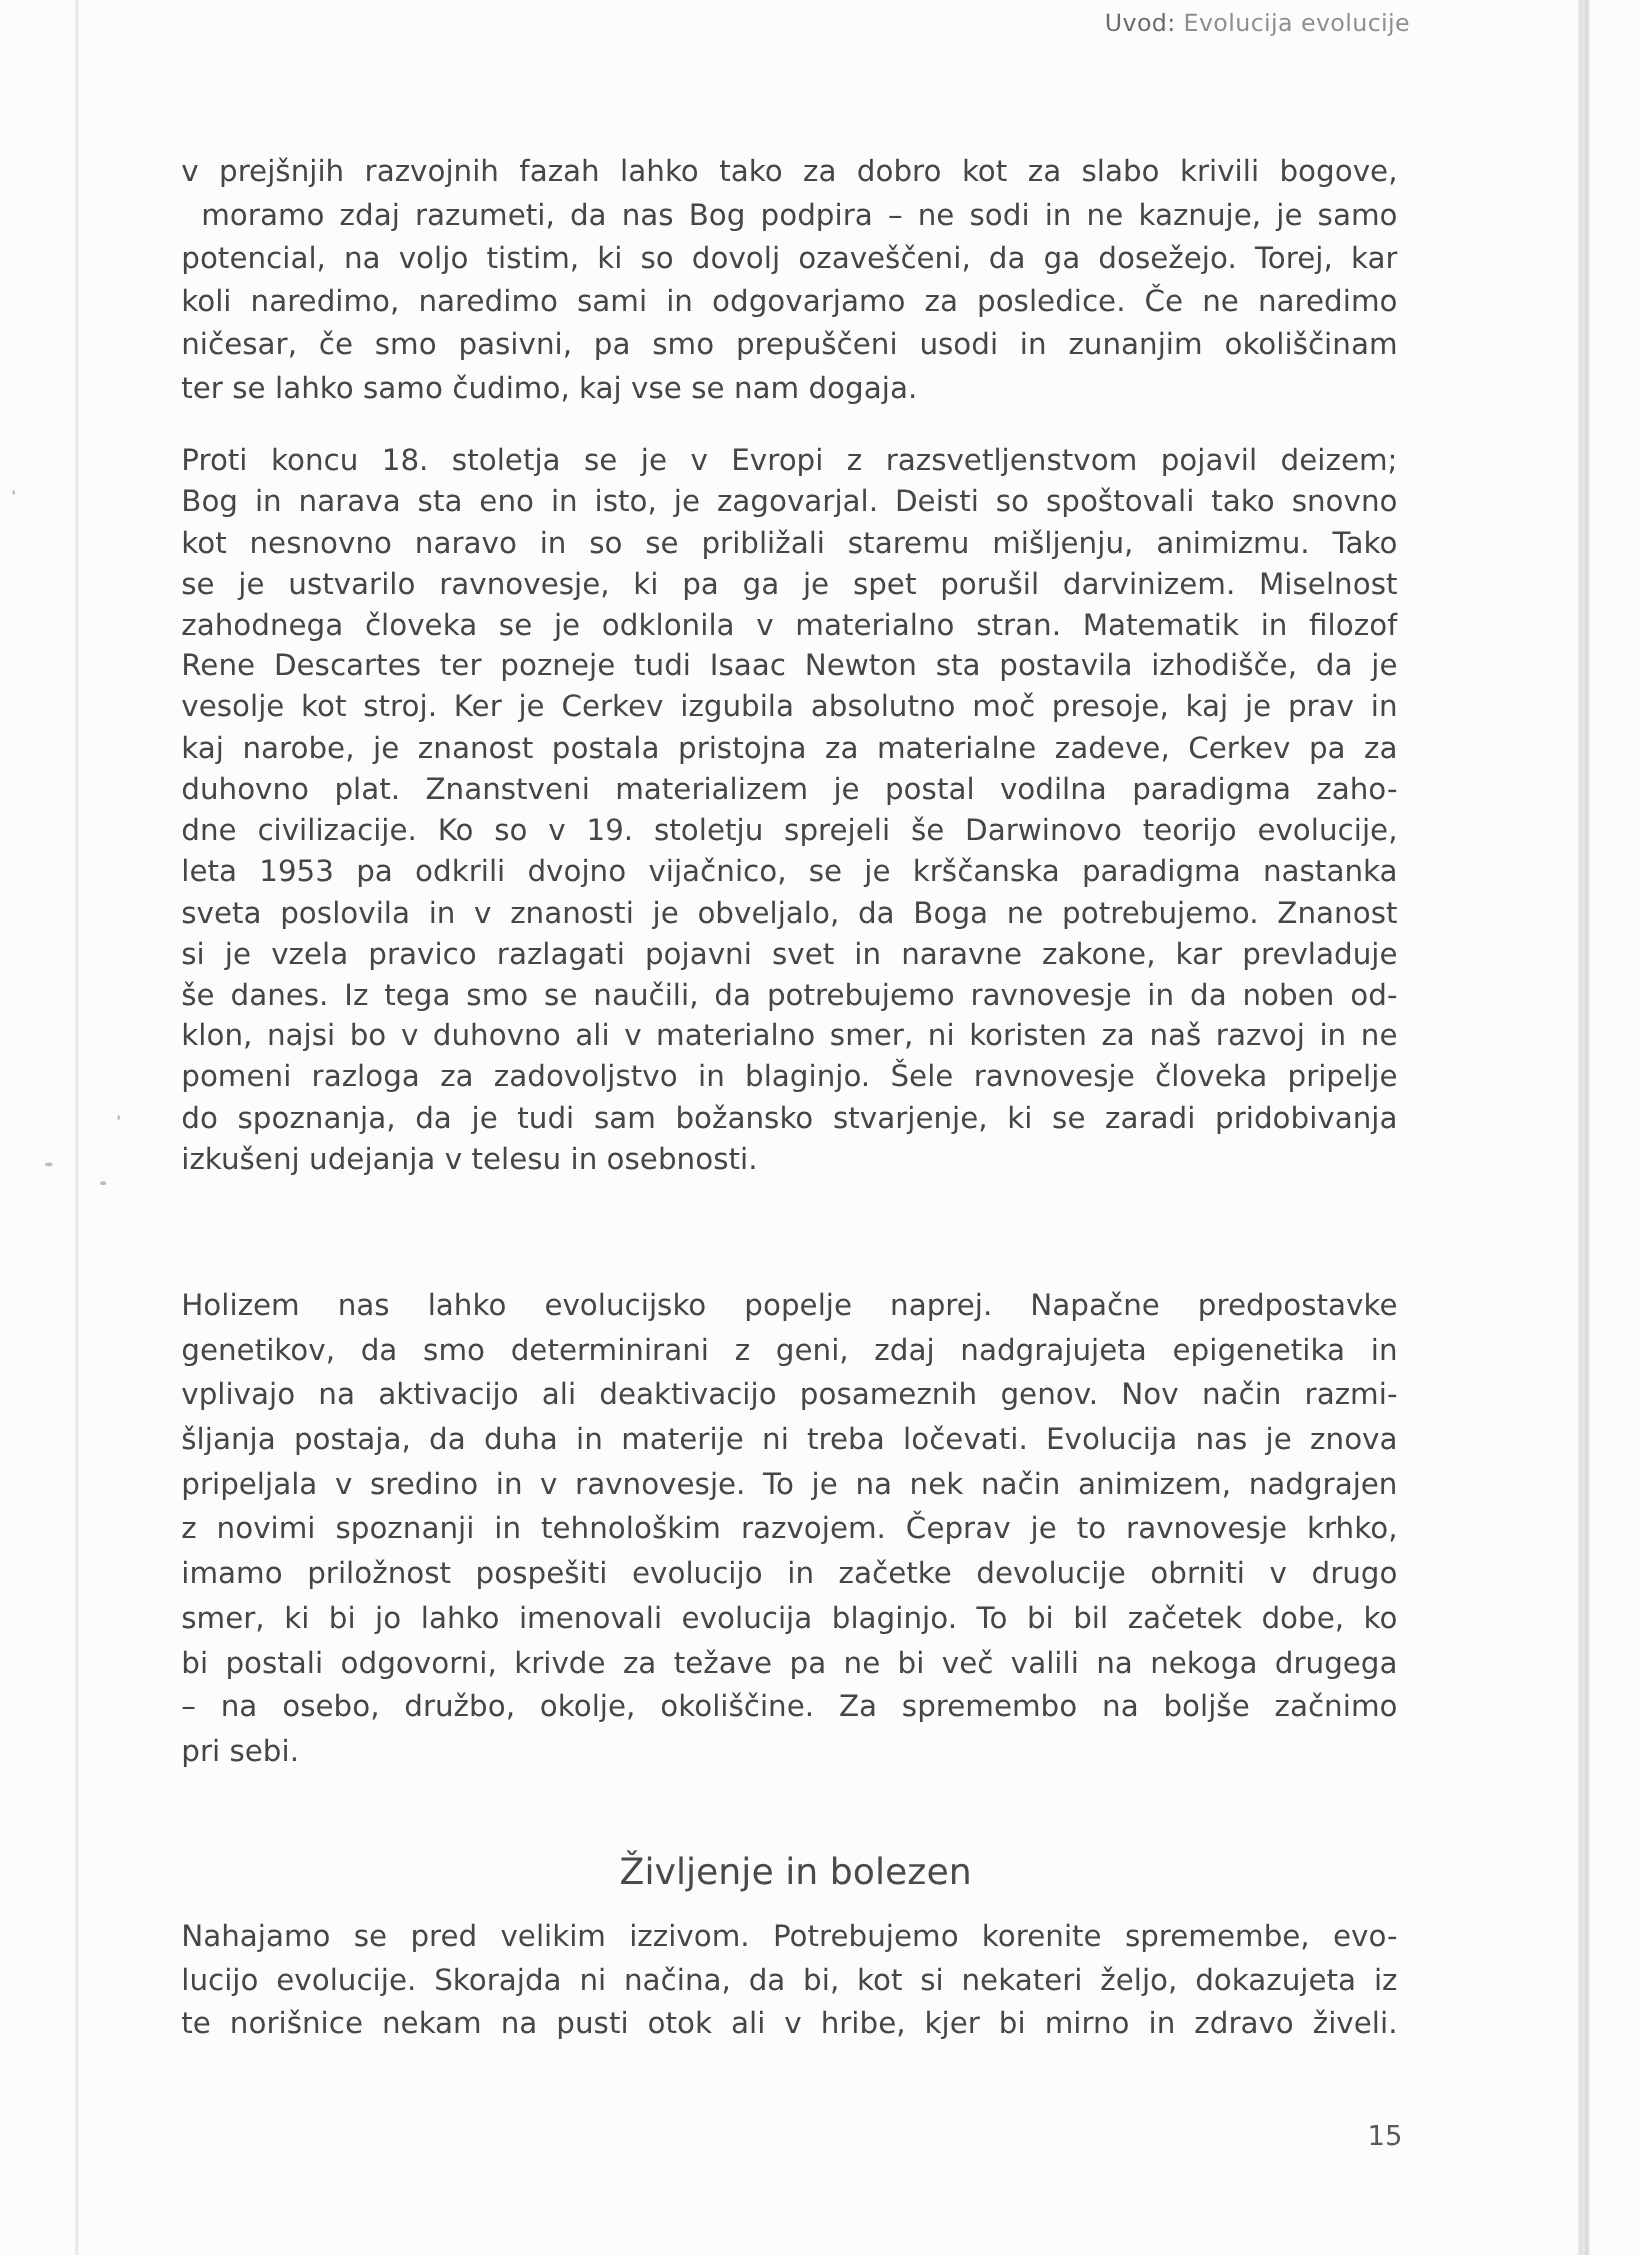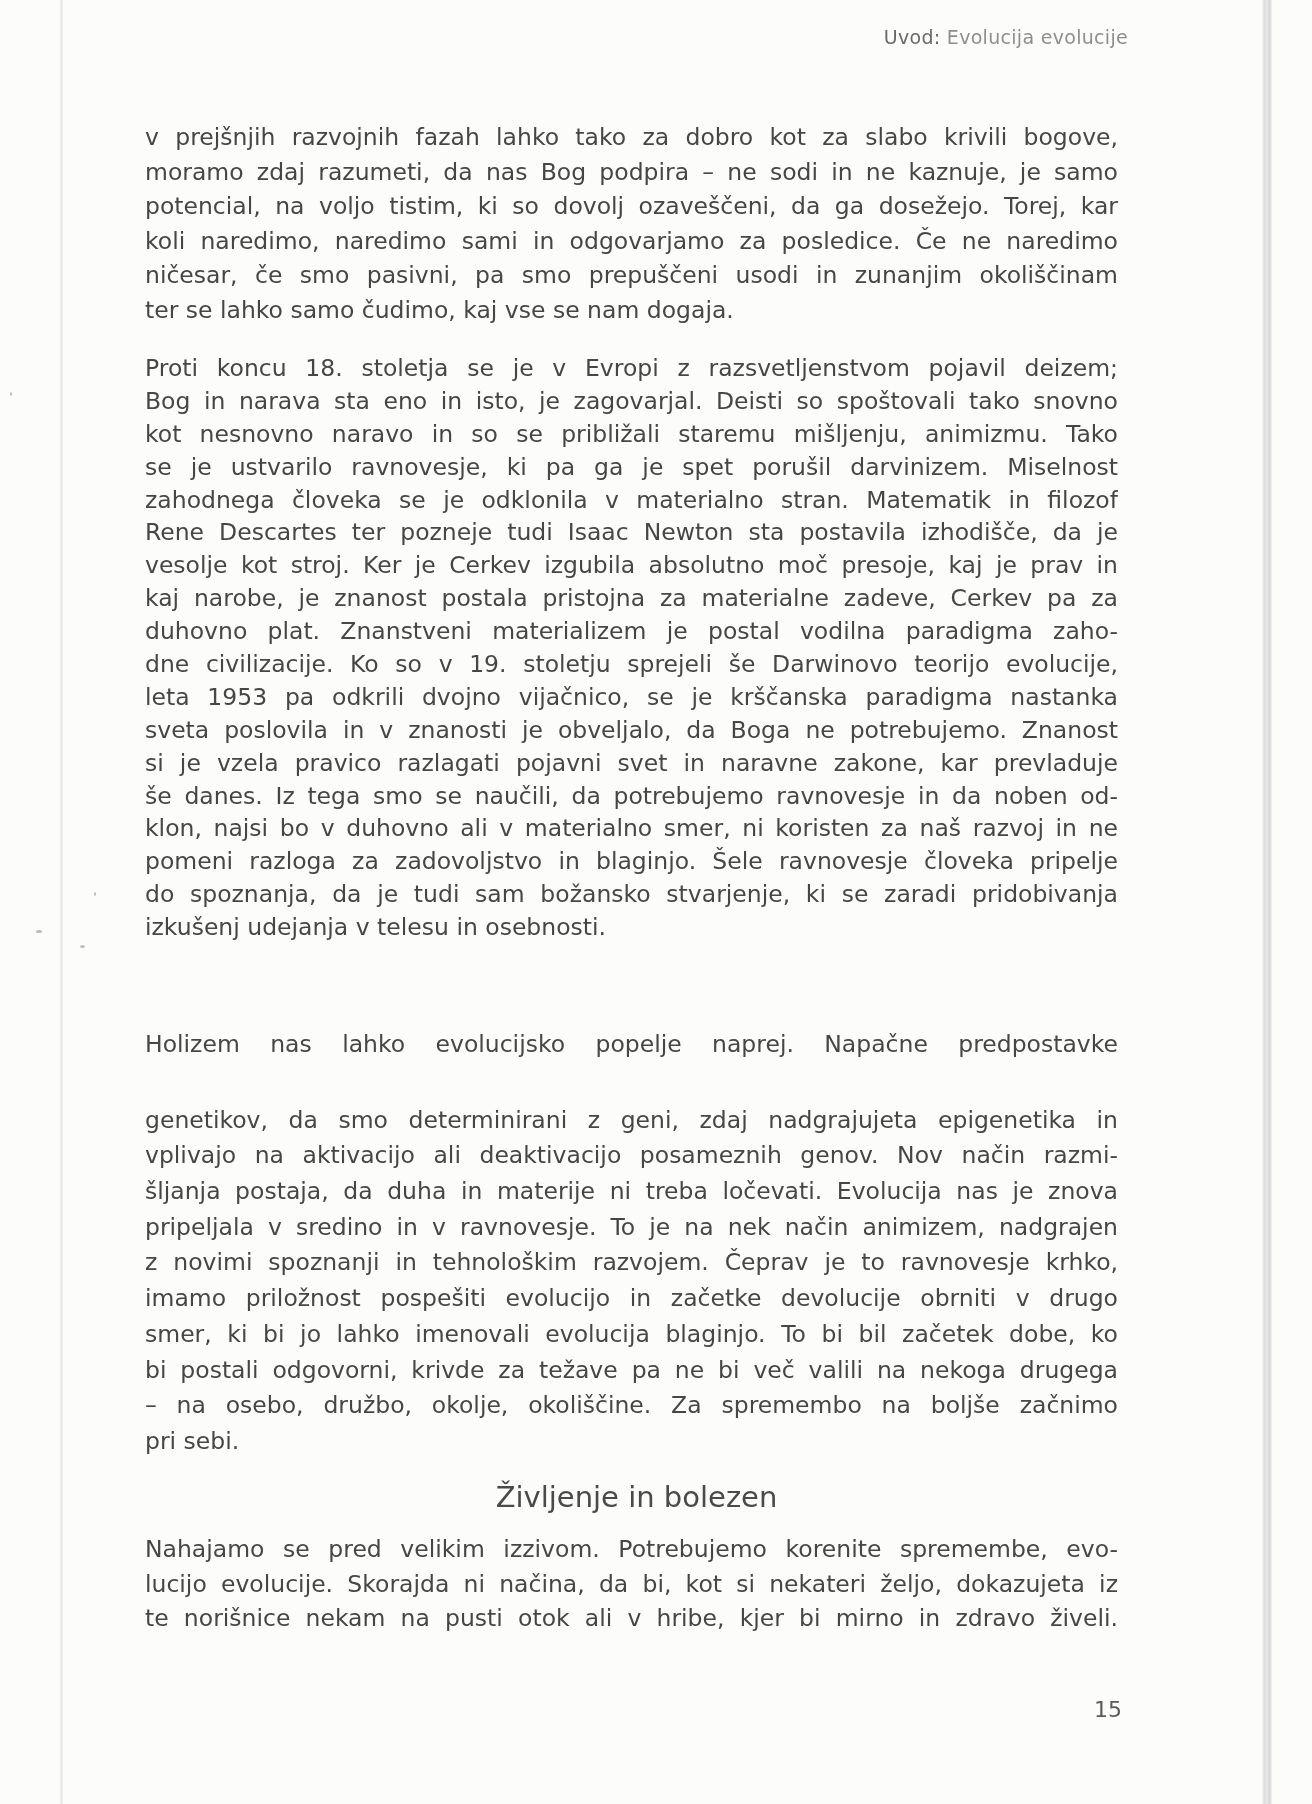--- a/index.html
+++ b/index.html
@@ -11,21 +11,21 @@
   }
   .spine-left {
     position: absolute; left: 60px; top: 0; width: 3px; height: 1804px;
     background: linear-gradient(to right, #f2f2f2, #e6e6e6, #f4f4f4);
   }
   .spine-right {
     position: absolute; left: 1262px; top: 0; width: 10px; height: 1804px;
     background: linear-gradient(to right, #f6f6f6, #dcdcdc, #e9e9e9, #d6d6d6, #f3f3f3);
   }
   .header {
-    position: absolute; top: 26px; right: 184px;
+    position: absolute; top: 8px; right: 184px;
     font-size: 19px; letter-spacing: 0.3px; white-space: nowrap;
   }
   .header .part { color: #6a6a6a; }
   .header .title { color: #8e8e8e; }
   .para {
     position: absolute; left: 145px; width: 973px;
     font-size: 23.5px; color: #464646;
   }
   .line {
     display: block; white-space: nowrap;
@@ -64,21 +64,21 @@
 <div class="speck" style="left:94px;top:892px;width:2px;height:4px;"></div>
 <div class="speck" style="left:10px;top:392px;width:2px;height:4px;"></div>
 
 <div class="header">
   <span class="part">Uvod:</span>
   <span class="title">Evolucija evolucije</span>
 </div>
 
 <div class="para" id="p1">
   <span class="line" style="white-space: normal; overflow: hidden;">v prejšnjih razvojnih fazah lahko tako za dobro kot za slabo krivili bogove,</span>
-  <span class="line" style="white-space: normal; overflow: hidden;">moramo zdaj razumeti, da nas Bog podpira – ne sodi in ne kaznuje, je samo</span>
+  <span class="line" style="white-space: normal; overflow: hidden; margin-left: 16px;">moramo zdaj razumeti, da nas Bog podpira – ne sodi in ne kaznuje, je samo</span>
   <span class="line" style="white-space: normal; overflow: hidden;">potencial, na voljo tistim, ki so dovolj ozaveščeni, da ga dosežejo. Torej, kar</span>
   <span class="line" style="white-space: normal; overflow: hidden;">koli naredimo, naredimo sami in odgovarjamo za posledice. Če ne naredimo</span>
   <span class="line" style="white-space: normal; overflow: hidden;">ničesar, če smo pasivni, pa smo prepuščeni usodi in zunanjim okoliščinam</span>
   <span class="line last" style="white-space: normal; overflow: hidden;">ter se lahko samo čudimo, kaj vse se nam dogaja.</span>
 </div>
 
 <div class="para" id="p2">
   <span class="line" style="white-space: normal; overflow: hidden;">Proti koncu 18. stoletja se je v Evropi z razsvetljenstvom pojavil deizem;</span>
   <span class="line" style="white-space: normal; overflow: hidden;">Bog in narava sta eno in isto, je zagovarjal. Deisti so spoštovali tako snovno</span>
   <span class="line" style="white-space: normal; overflow: hidden;">kot nesnovno naravo in so se približali staremu mišljenju, animizmu. Tako</span>
@@ -94,21 +94,21 @@
   <span class="line" style="white-space: normal; overflow: hidden;">si je vzela pravico razlagati pojavni svet in naravne zakone, kar prevladuje</span>
   <span class="line" style="white-space: normal; overflow: hidden;">še danes. Iz tega smo se naučili, da potrebujemo ravnovesje in da noben od-</span>
   <span class="line" style="white-space: normal; overflow: hidden;">klon, najsi bo v duhovno ali v materialno smer, ni koristen za naš razvoj in ne</span>
   <span class="line" style="white-space: normal; overflow: hidden;">pomeni razloga za zadovoljstvo in blaginjo. Šele ravnovesje človeka pripelje</span>
   <span class="line" style="white-space: normal; overflow: hidden;">do spoznanja, da je tudi sam božansko stvarjenje, ki se zaradi pridobivanja</span>
   <span class="line last" style="white-space: normal; overflow: hidden;">izkušenj udejanja v telesu in osebnosti.</span>
 </div>
 
 <div class="para" id="p3">
   <span class="line" style="white-space: normal; overflow: hidden;">Holizem nas lahko evolucijsko popelje naprej. Napačne predpostavke</span>
-  <span class="line" style="white-space: normal; overflow: hidden; margin-top: 40px;">genetikov, da smo determinirani z geni, zdaj nadgrajujeta epigenetika in</span>
+  <span class="line" style="white-space: normal; overflow: hidden;">genetikov, da smo determinirani z geni, zdaj nadgrajujeta epigenetika in</span>
   <span class="line" style="white-space: normal; overflow: hidden;">vplivajo na aktivacijo ali deaktivacijo posameznih genov. Nov način razmi-</span>
   <span class="line" style="white-space: normal; overflow: hidden;">šljanja postaja, da duha in materije ni treba ločevati. Evolucija nas je znova</span>
   <span class="line" style="white-space: normal; overflow: hidden;">pripeljala v sredino in v ravnovesje. To je na nek način animizem, nadgrajen</span>
   <span class="line" style="white-space: normal; overflow: hidden;">z novimi spoznanji in tehnološkim razvojem. Čeprav je to ravnovesje krhko,</span>
   <span class="line" style="white-space: normal; overflow: hidden;">imamo priložnost pospešiti evolucijo in začetke devolucije obrniti v drugo</span>
   <span class="line" style="white-space: normal; overflow: hidden;">smer, ki bi jo lahko imenovali evolucija blaginjo. To bi bil začetek dobe, ko</span>
   <span class="line" style="white-space: normal; overflow: hidden;">bi postali odgovorni, krivde za težave pa ne bi več valili na nekoga drugega</span>
   <span class="line" style="white-space: normal; overflow: hidden;">– na osebo, družbo, okolje, okoliščine. Za spremembo na boljše začnimo</span>
   <span class="line last" style="white-space: normal; overflow: hidden;">pri sebi.</span>
 </div>

